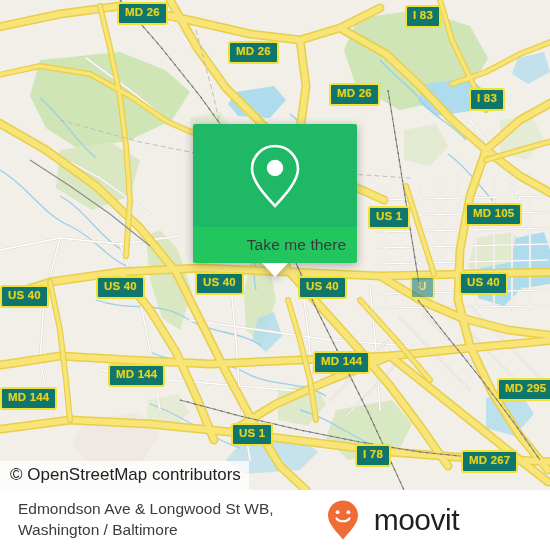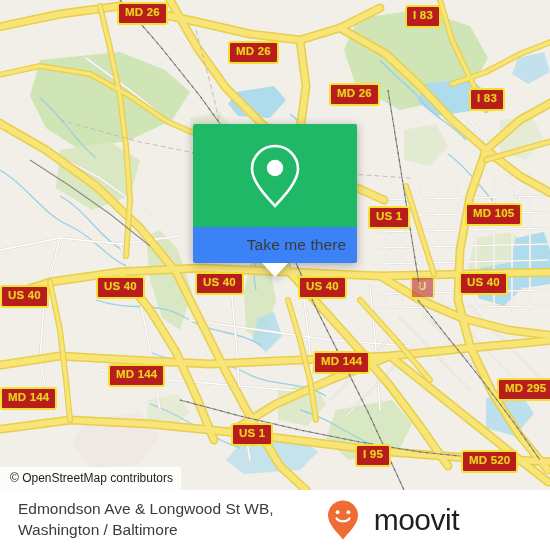--- a/index.html
+++ b/index.html
@@ -15,59 +15,59 @@
   #map{
     position:absolute;left:0;top:0;width:550px;height:490px;
     background:#f2efe9;
     overflow:hidden;
   }
   #map svg{display:block;width:550px;height:490px;}
 
   
   .shield{
     position:absolute;
-    background:#b91c1c;
+    background:#0f766e;
     border:2px solid #f2e033;
     border-radius:3px;
     color:#e8d21e;
     font-weight:bold;
     font-size:11.5px;
     line-height:1;
     padding:3px 6px 4px 6px;
     white-space:nowrap;
     letter-spacing:.2px;
     box-sizing:border-box;
     text-shadow:0 0 1px rgba(230,210,30,.5);
   }
   .shield.faded{opacity:.55;}
 
   
   #attrib{
     position:absolute;left:0;bottom:0;
     background:rgba(255,255,255,.78);
-    font-size:12px;color:#222;
+    font-size:17px;color:#222;
     padding:4px 8px 5px 10px;
     white-space:nowrap;
   }
 
   
   #card{
     position:absolute;left:193px;top:124px;
     width:164px;
     filter:drop-shadow(0 2px 5px rgba(0,0,0,.30));
   }
   #card-green{
     background:#1fb866;
     height:103px;
     display:flex;align-items:center;justify-content:center;
     border-radius:2px 2px 0 0;
   }
   #card-green svg{display:block;}
   #card-foot{
-    background:#3b82f6;
+    background:#22c55e;
     height:36px;
     display:flex;align-items:center;justify-content:center;
     border-radius:0 0 2px 2px;
     padding-left:43px;
   }
   #card-foot span{
     font-size:15.5px;color:#3a3a3a;letter-spacing:.1px;
   }
   #card-tail{
     position:absolute;left:50%;top:139px;
@@ -338,22 +338,22 @@
         <div class="shield" style="left: 96px; top: 276px;">US 40</div>
         <div class="shield" style="left: 195px; top: 272px;">US 40</div>
         <div class="shield" style="left: 298px; top: 276px;">US 40</div>
         <div class="shield faded" style="left: 410px; top: 276px;">U</div>
         <div class="shield" style="left: 459px; top: 272px;">US 40</div>
         <div class="shield" style="left: 108px; top: 364px;">MD 144</div>
         <div class="shield" style="left: 0px; top: 387px;">MD 144</div>
         <div class="shield" style="left: 313px; top: 351px;">MD 144</div>
         <div class="shield" style="left: 497px; top: 378px;">MD 295</div>
         <div class="shield" style="left: 231px; top: 423px;">US 1</div>
-        <div class="shield" style="left: 355px; top: 444px;">I 95</div>
-        <div class="shield" style="left: 461px; top: 450px;">MD 520</div>
+        <div class="shield" style="left: 355px; top: 444px;">I 78</div>
+        <div class="shield" style="left: 461px; top: 450px;">MD 267</div>
       </div>
 
     <div id="attrib">© OpenStreetMap contributors</div>
   </div>
 
   <div id="card">
     <div id="card-green">
       <span>
         <svg width="54" height="66" viewBox="0 0 54 66" xmlns="http://www.w3.org/2000/svg">
           <path d="M27 3 C14.3 3 4 13.3 4 26 C4 38 17 52 27 63 C37 52 50 38 50 26 C50 13.3 39.7 3 27 3 Z" fill="none" stroke="#ffffff" stroke-width="2.6"></path>

